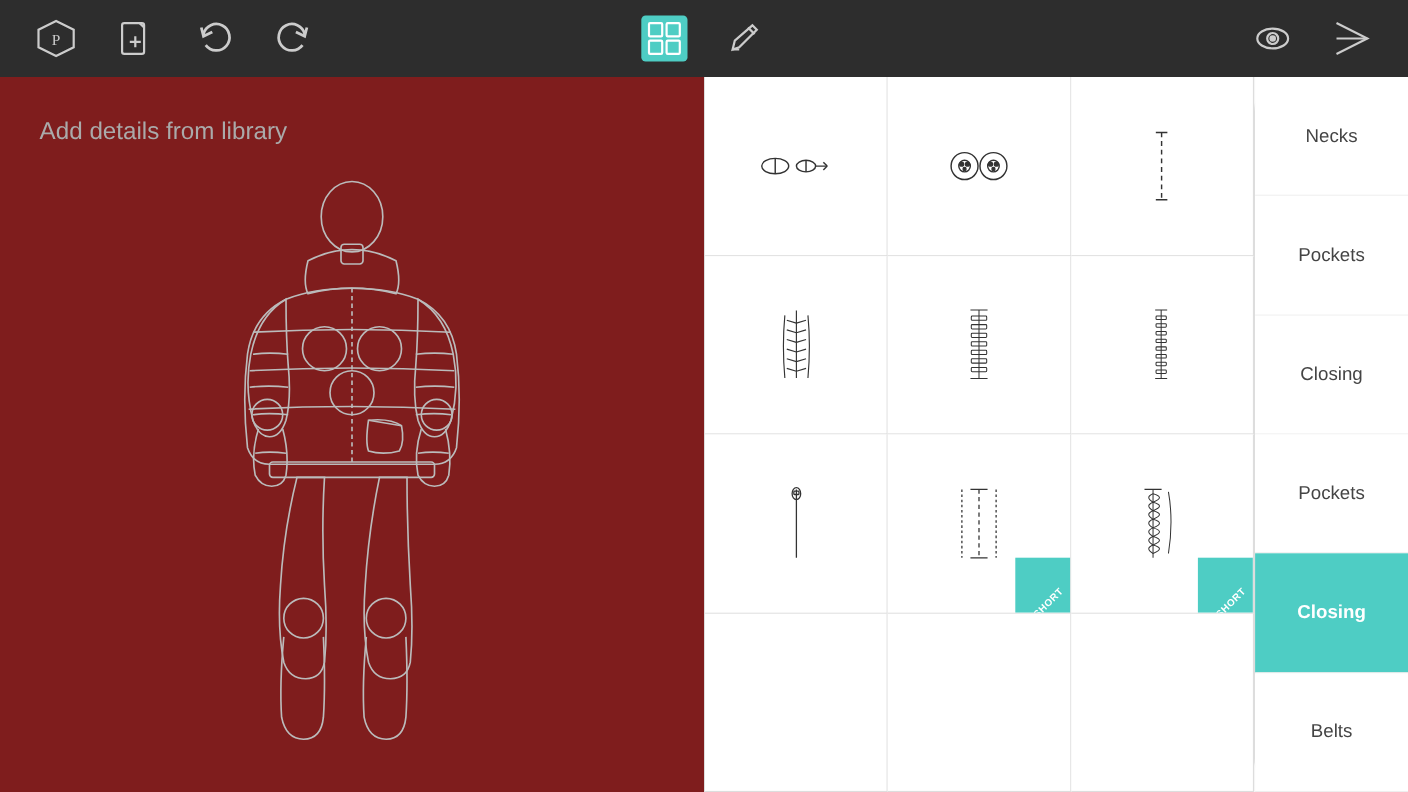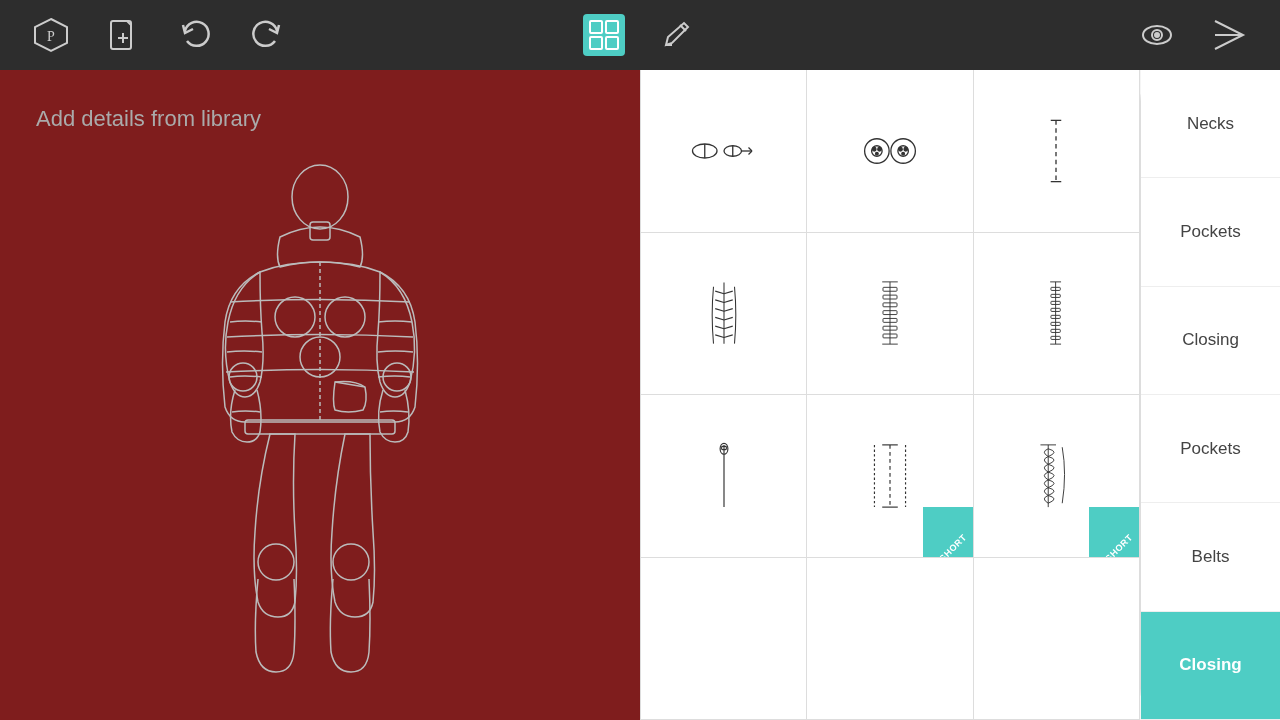--- a/index.html
+++ b/index.html
@@ -462,18 +462,18 @@
       <div class="grid-cell"></div>
       <div class="grid-cell"></div>
       <div class="grid-cell"></div>
     </div>
 
     <div class="category-sidebar">
       <div class="category-item">Necks</div>
       <div class="category-item">Pockets</div>
       <div class="category-item">Closing</div>
       <div class="category-item">Pockets</div>
+      <div class="category-item active">Closing</div>
       <div class="category-item">Belts</div>
-      <div class="category-item active">Closing</div>
     </div>
 
   </div>
 </div>
 
 </body></html>

